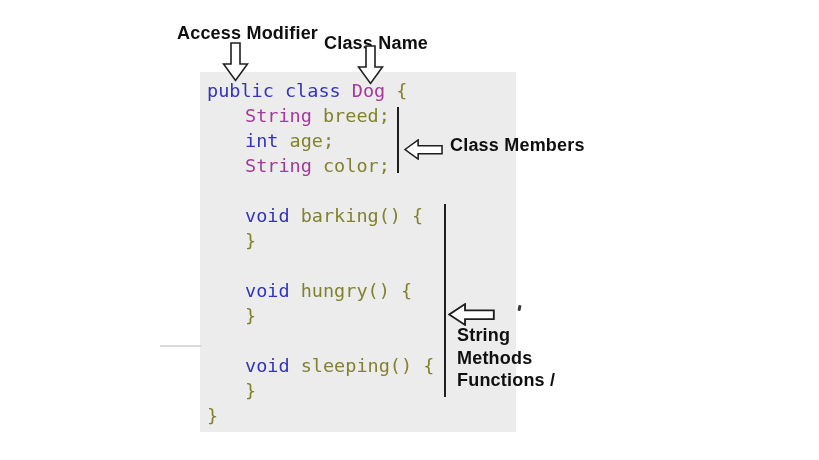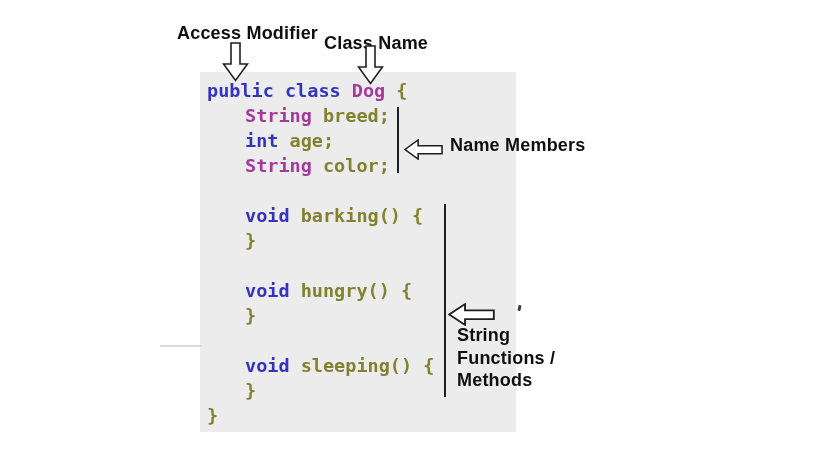--- a/index.html
+++ b/index.html
@@ -11,21 +11,21 @@
     position:absolute;left:200px;top:72px;width:316px;height:360px;
     background:var(--boxbg);
   }
   .faint-line{
     position:absolute;left:160px;top:345px;width:42px;height:2px;
     background:var(--faint);
   }
   .code{
     position:absolute;left:207px;top:78px;margin:0;
     font-family:"DejaVu Sans Mono",monospace;
-    font-size:18.5px;line-height:25px;white-space:pre;font-weight:bold;
+    font-size:18.5px;line-height:25px;white-space:pre;
   }
   .code-line{height:25px;}
   .code-line.indented{padding-left:38px;}
   .kw{color:var(--kw);}
   .ty{color:var(--ty);}
   .op{color:var(--op);}
   .vline{position:absolute;width:2px;background:var(--line);}
   .vline-data{left:397px;top:107px;height:66px;}
   .vline-methods{left:444px;top:204px;height:193px;}
   .label{
@@ -69,22 +69,22 @@
   <svg class="arrow arrow-b" width="27" height="40" viewBox="0 0 27 40" preserveAspectRatio="none">
     <polygon points="9,1 18,1 18,22 25.5,22 13.5,38.5 1.5,22 9,22"></polygon>
   </svg>
   <svg class="arrow arrow-c" width="39" height="21" viewBox="0 0 40 22" preserveAspectRatio="none">
     <polygon points="1,11 14.5,1 14.5,7 39,7 39,15.5 14.5,15.5 14.5,21"></polygon>
   </svg>
   <svg class="arrow arrow-d" width="47" height="23" viewBox="0 0 40 22" preserveAspectRatio="none">
     <polygon points="1,11 14.5,1 14.5,7 39,7 39,15.5 14.5,15.5 14.5,21"></polygon>
   </svg>
 
-  <div class="label label-datamembers">Name Members</div>
+  <div class="label label-datamembers">Class Members</div>
 
   <div class="label member-block">
     <div>String</div>
+    <div>Methods</div>
     <div>Functions /</div>
-    <div>Methods</div>
   </div>
 
   <div class="tiny-mark"></div>
 </div>
 
 </body></html>

